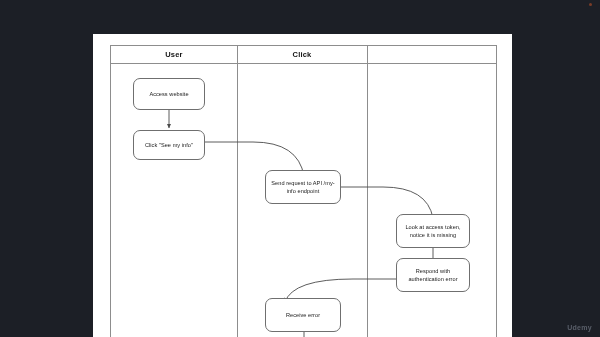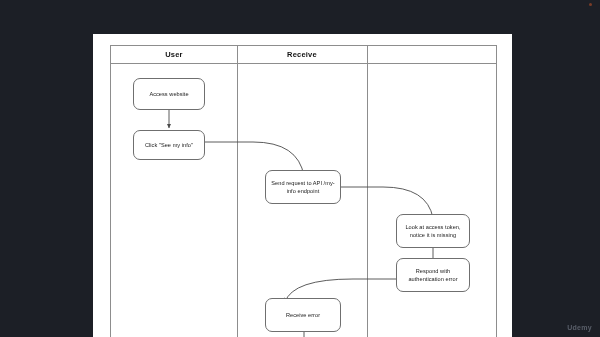--- a/index.html
+++ b/index.html
@@ -88,21 +88,21 @@
 
 <div id="stage">
 
   <div class="canvas">
 
     <div class="lanes">
 
       <div class="lane-head">
         <div class="cell" style="left:0;width:126px;">User</div>
         <div class="head-div" style="left:126px;"></div>
-        <div class="cell" style="left:126px;width:130px;">Receive</div>
+        <div class="cell" style="left:126px;width:130px;">Click</div>
         <div class="head-div" style="left:256px;"></div>
       </div>
 
       <div class="lane-body">
         <div class="lane-div" style="left:126px;"></div>
         <div class="lane-div" style="left:256px;"></div>
       </div>
     </div>
 
     <svg class="edges" viewBox="0 0 419 303">

